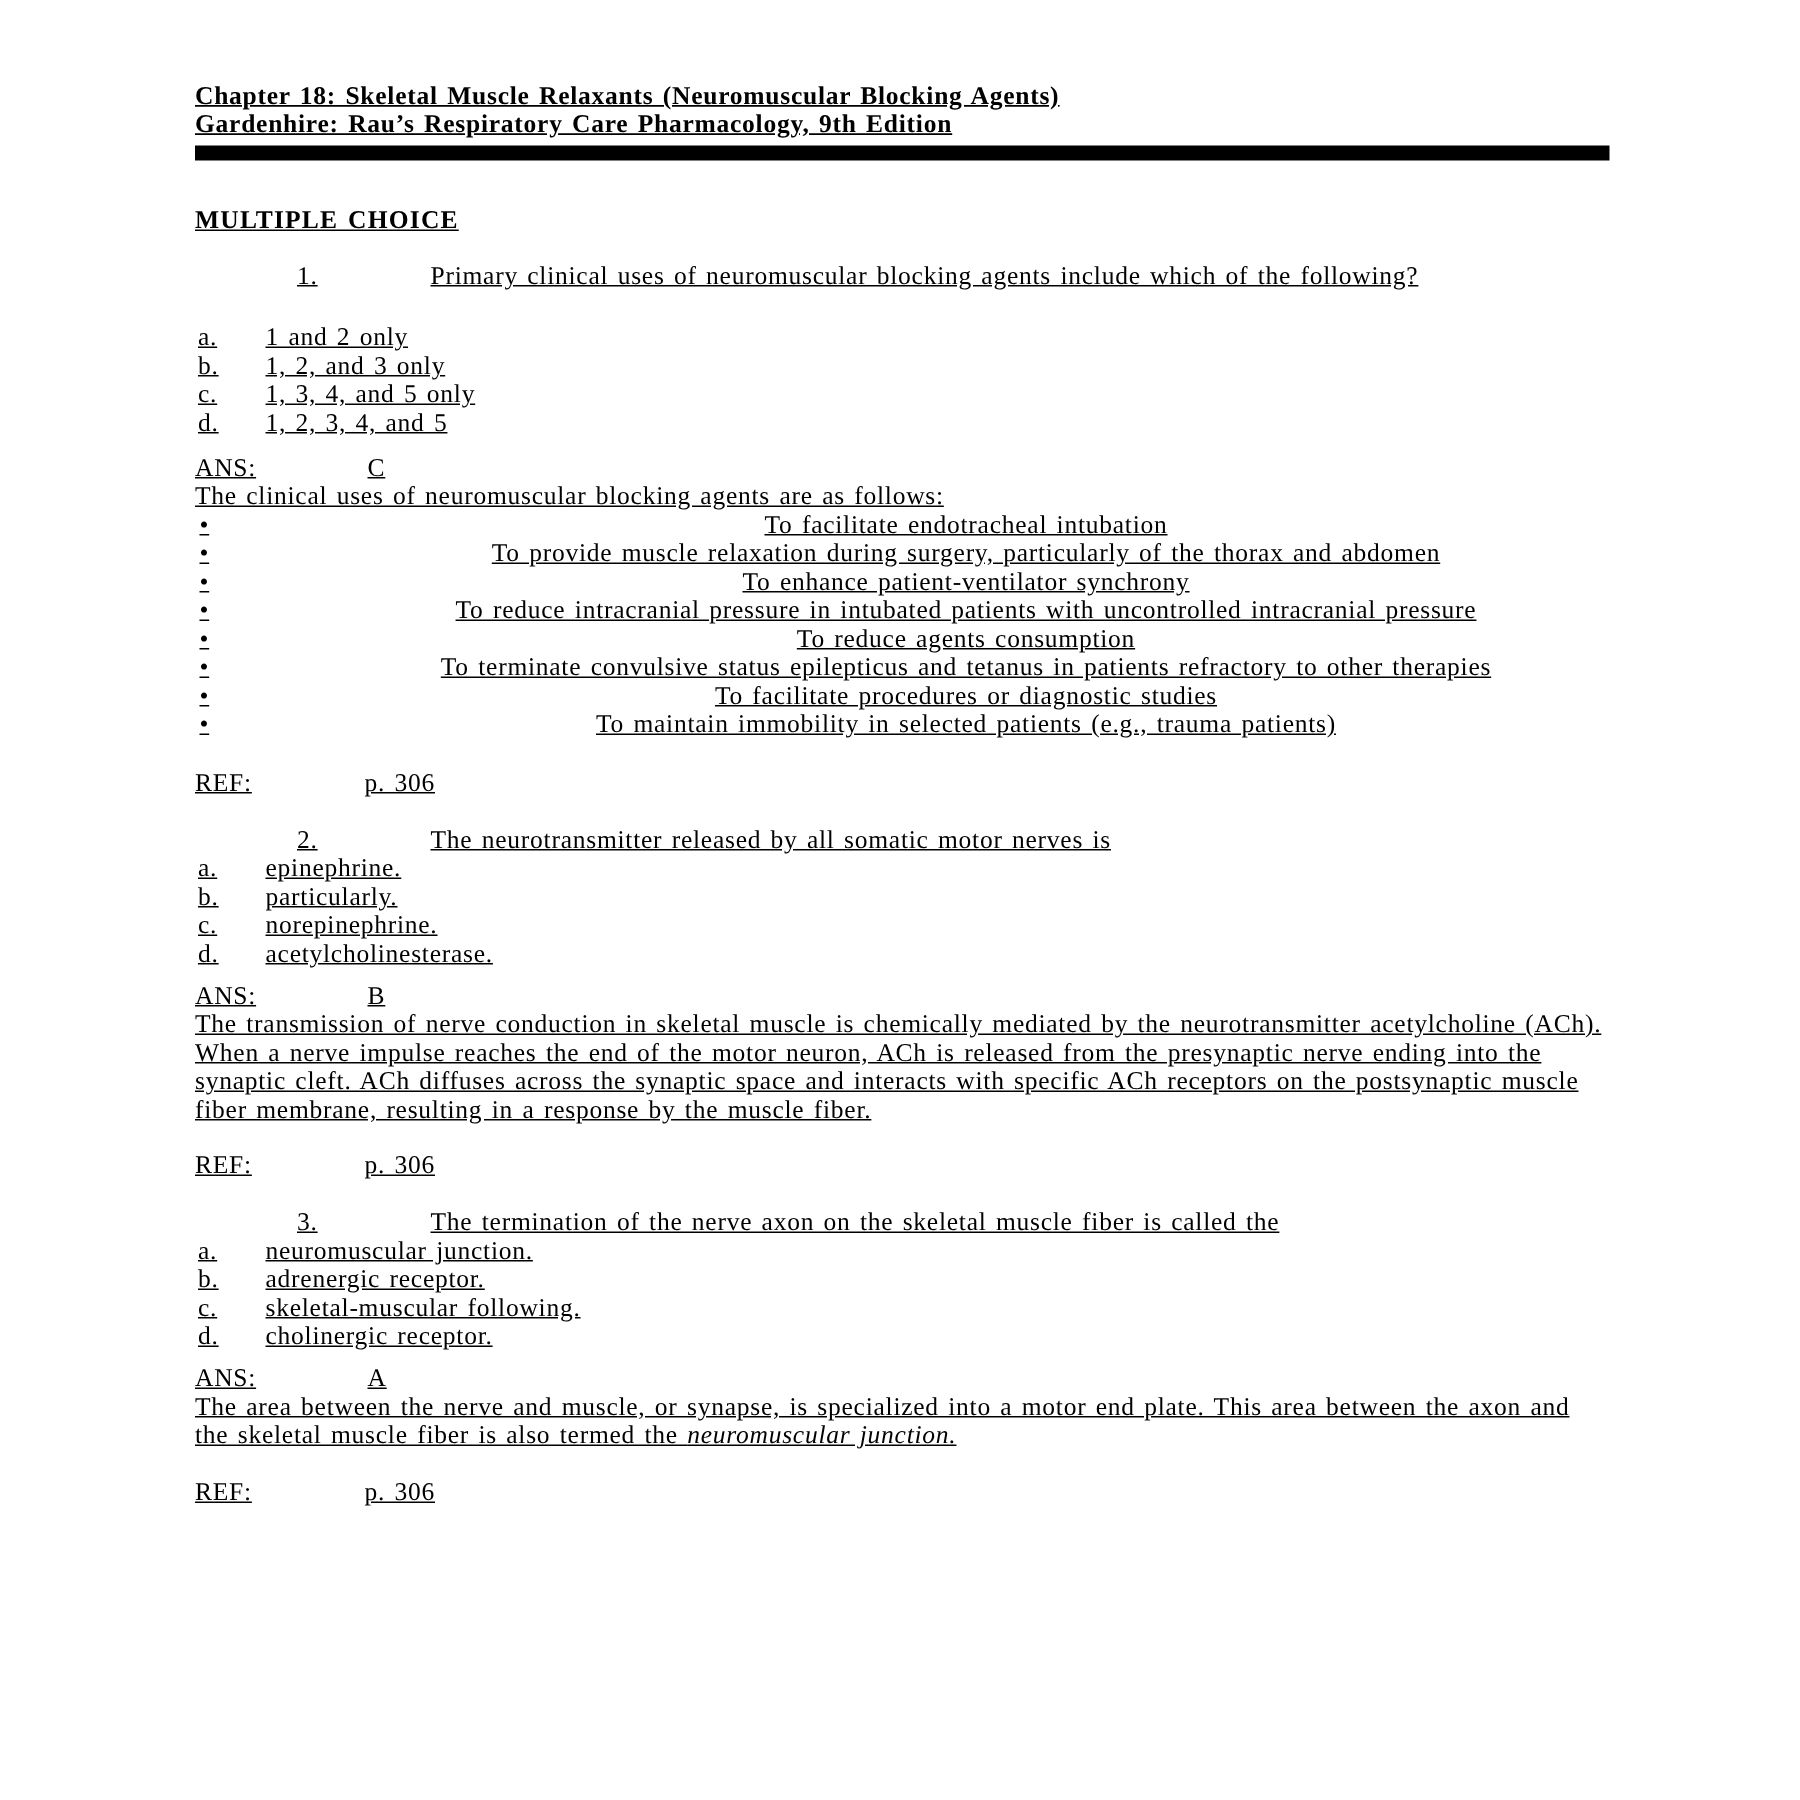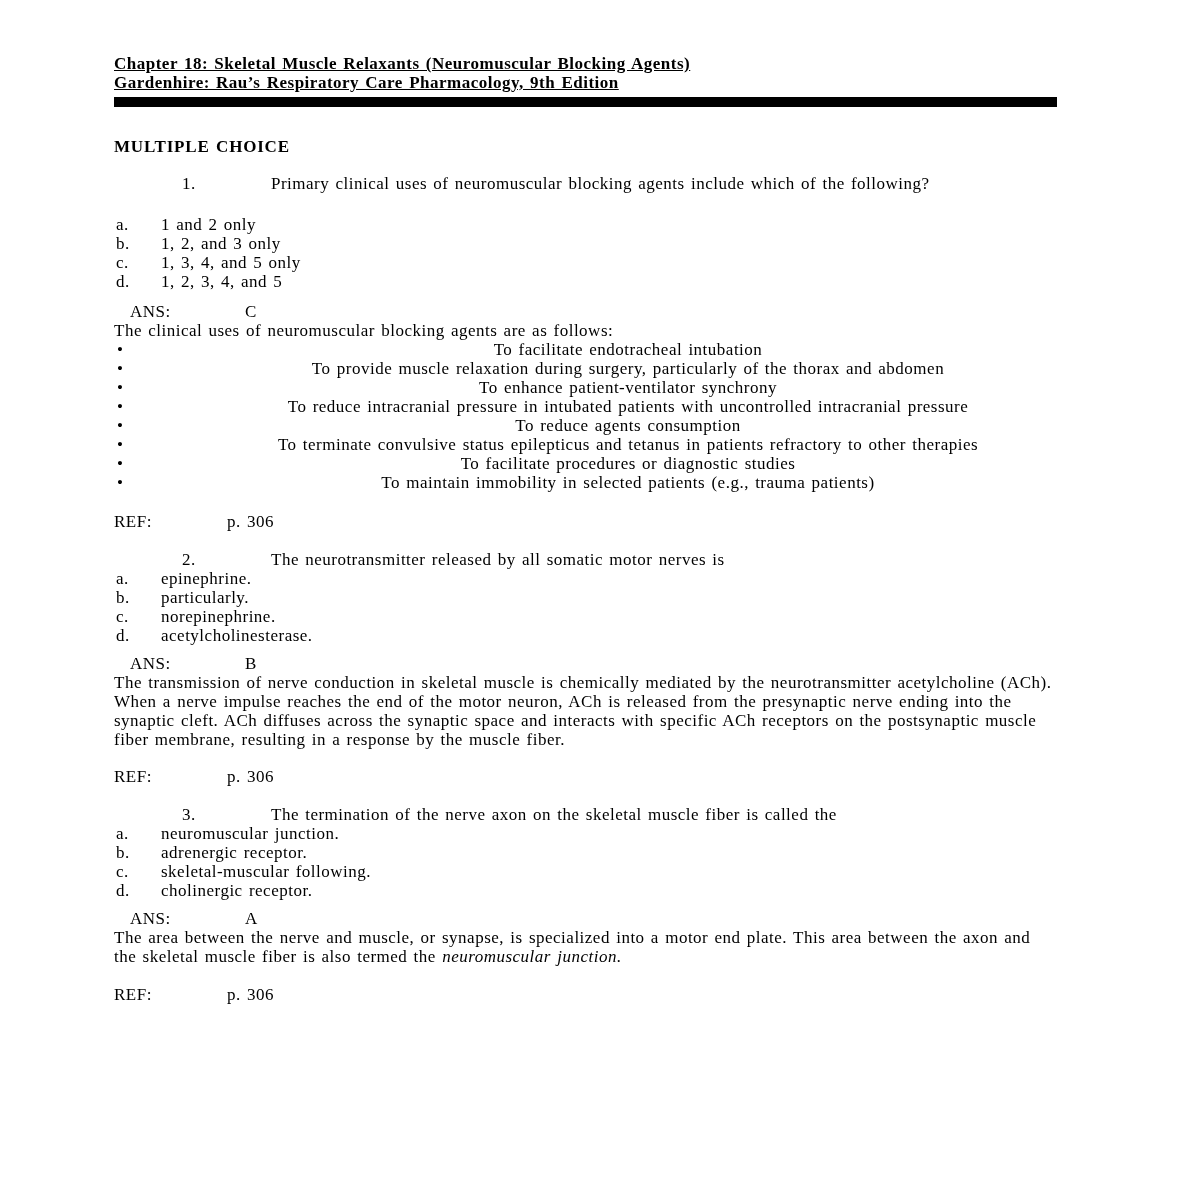--- a/index.html
+++ b/index.html
@@ -14,23 +14,24 @@
     font-family: "Liberation Serif", serif;
     font-size: 17px;
     line-height: 19px;
     letter-spacing: 0.5px;
     word-spacing: 1.5px;
     color: #000000;
     overflow: hidden;
   }
   .page {
     position: absolute;
-    left: 114px;
+    left: 130px;
     top: 54px;
     width: 943px;
+    text-decoration: underline;
   }
   .doc-header div {
     font-weight: bold;
     text-decoration: underline;
   }
   .title-rule {
     height: 10px;
     background: #000000;
     margin-top: 5px;
   }
@@ -57,21 +58,20 @@
   }
   .opt-letter {
     margin-left: 2px;
     width: 45px;
     flex: 0 0 auto;
   }
   .opt-text { flex: 1; }
   .ans-row {
     display: flex;
     margin-top: 11px;
-    margin-left: 16px;
   }
   .ans-row.tight { margin-top: 9px; }
   .ans-label {
     width: 115px;
     flex: 0 0 auto;
   }
   .bullet-row { display: flex; }
   .b-dot {
     margin-left: 3px;
     width: 82px;

